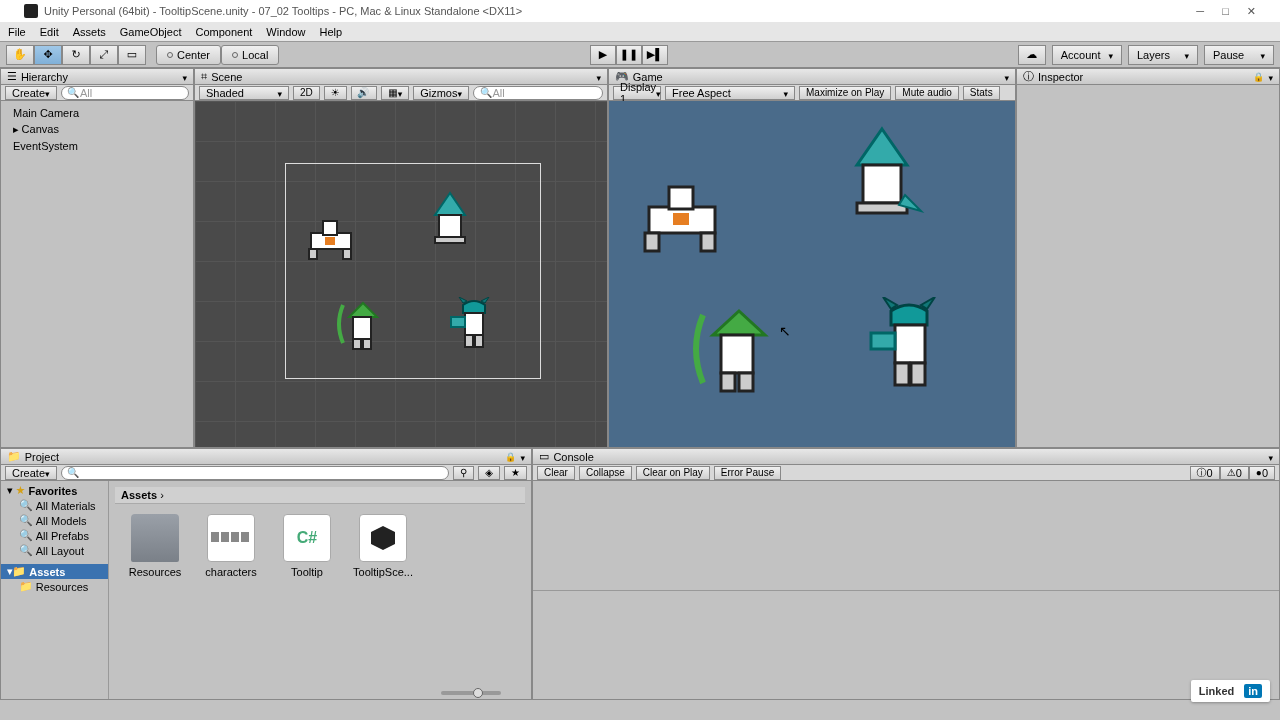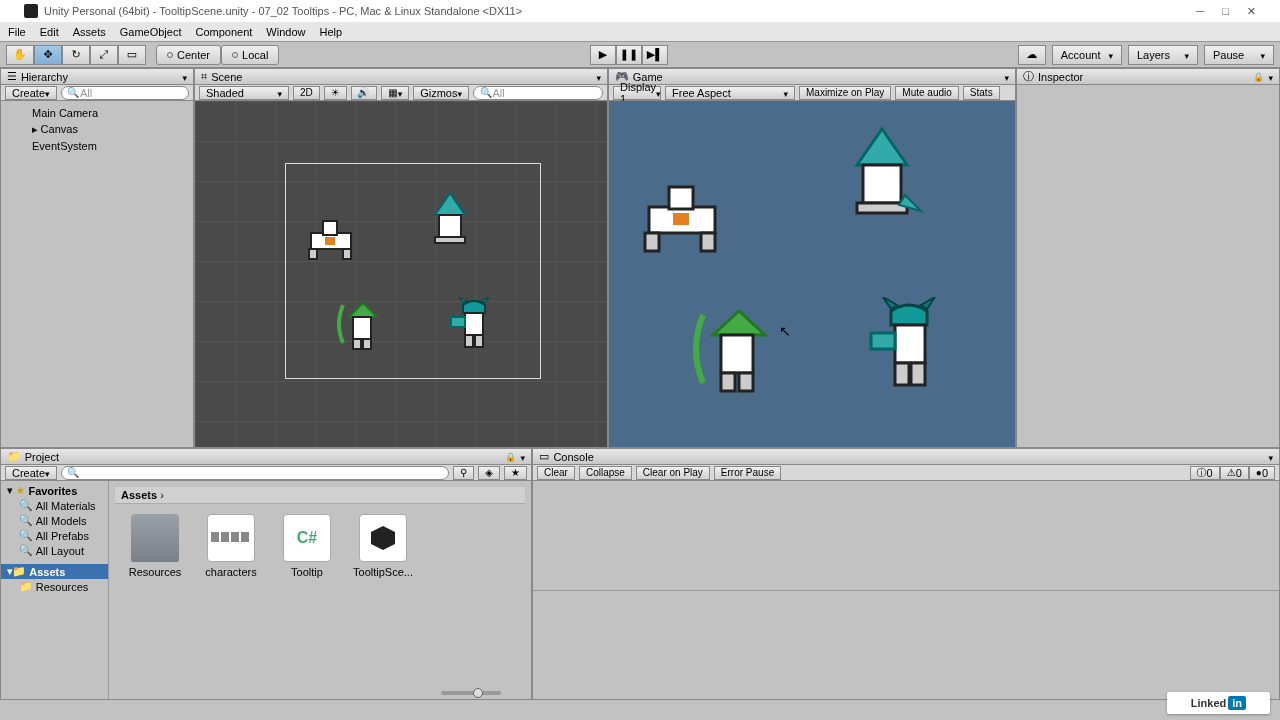--- a/index.html
+++ b/index.html
@@ -16,21 +16,21 @@
 .pill-btn { height: 20px; padding: 0 10px; background: linear-gradient(#f0f0f0,#d0d0d0); border: 1px solid #888; border-radius: 3px; display: flex; align-items: center; gap: 4px; cursor: pointer; }
 .play-group { position: absolute; left: 590px; display: flex; }
 .play-btn { width: 26px; height: 20px; background: linear-gradient(#f0f0f0,#d0d0d0); border: 1px solid #888; display: flex; align-items: center; justify-content: center; cursor: pointer; }
 .right-toolbar { margin-left: auto; display: flex; gap: 6px; }
 .dropdown-btn { height: 20px; padding: 0 8px; background: linear-gradient(#f0f0f0,#d0d0d0); border: 1px solid #888; display: flex; align-items: center; gap: 8px; cursor: pointer; min-width: 70px; justify-content: space-between; }
 .main { display: flex; height: 380px; }
 .panel { border: 1px solid #888; display: flex; flex-direction: column; }
 .panel-tab { height: 16px; background: linear-gradient(#e8e8e8,#c8c8c8); border-bottom: 1px solid #888; display: flex; align-items: center; padding: 0 6px; gap: 4px; font-size: 10px; }
 .panel-toolbar { height: 16px; background: #d8d8d8; border-bottom: 1px solid #888; display: flex; align-items: center; padding: 0 4px; gap: 4px; font-size: 10px; }
 .hierarchy { width: 194px; background: #c2c2c2; }
-.hierarchy-list { padding: 4px 0; margin-left: 19px; }
+.hierarchy-list { padding: 4px 0; }
 .hierarchy-item { padding: 2px 12px; cursor: pointer; }
 .scene-panel { width: 414px; }
 .scene-view { flex: 1; background: #4a4a4a; position: relative; background-image: linear-gradient(#555 1px, transparent 1px), linear-gradient(90deg, #555 1px, transparent 1px); background-size: 40px 40px; }
 .camera-rect { position: absolute; border: 1px solid #ddd; }
 .game-panel { width: 408px; }
 .game-view { flex: 1; background: #4a6b8a; position: relative; }
 .inspector { flex: 1; background: #c2c2c2; }
 .bottom { display: flex; height: 252px; }
 .project-panel { width: 532px; }
 .project-body { flex: 1; display: flex; background: #c2c2c2; }
@@ -50,21 +50,21 @@
 .console-body { flex: 1; background: #c2c2c2; }
 .search-field { flex: 1; height: 14px; border: 1px solid #888; border-radius: 7px; background: #fff; padding: 0 6px; font-size: 10px; display: flex; align-items: center; color: #999; }
 .small-btn { padding: 0 6px; height: 14px; background: linear-gradient(#f0f0f0,#d0d0d0); border: 1px solid #888; font-size: 10px; display: flex; align-items: center; cursor: pointer; }
 .sprite { position: absolute; }
 .arrow-down::after { content: "▾"; font-size: 9px; }
 .lock-icon { font-size: 9px; }
 .star { color: #d4a017; }
 svg { display: block; }
 .slider-track { position:absolute; bottom:4px; right:30px; width:60px; height:4px; background:#999; border-radius:2px; }
 .slider-thumb { position:absolute; right:48px; bottom:1px; width:10px; height:10px; background:#ddd; border:1px solid #666; border-radius:50%; }
-.linkedin-badge { position:absolute; bottom:6px; right:10px; background:#fff; padding:4px 24px; border-radius:2px; display:flex; align-items:center; gap:2px; font-weight:bold; color:#333; font-size:13px; box-shadow:0 1px 3px rgba(0,0,0,0.3);}
+.linkedin-badge { position:absolute; bottom:18px; right:10px; background:#fff; padding:4px 8px; border-radius:2px; display:flex; align-items:center; gap:10px; font-weight:bold; color:#333; font-size:13px; box-shadow:0 1px 3px rgba(0,0,0,0.3);}
 .linkedin-in { background:#0077b5; color:#fff; padding:1px 4px; border-radius:2px; }
 .pin-icon { width:6px; height:6px; border:1px solid #666; border-radius:50%; display:inline-block; }
 </style>
 </head>
 <body>
 
 <div class="titlebar">
   <div class="titlebar-icon"></div>
   <span>Unity Personal (64bit) - TooltipScene.unity - 07_02 Tooltips - PC, Mac &amp; Linux Standalone &lt;DX11&gt;</span>
   <div class="window-controls">

